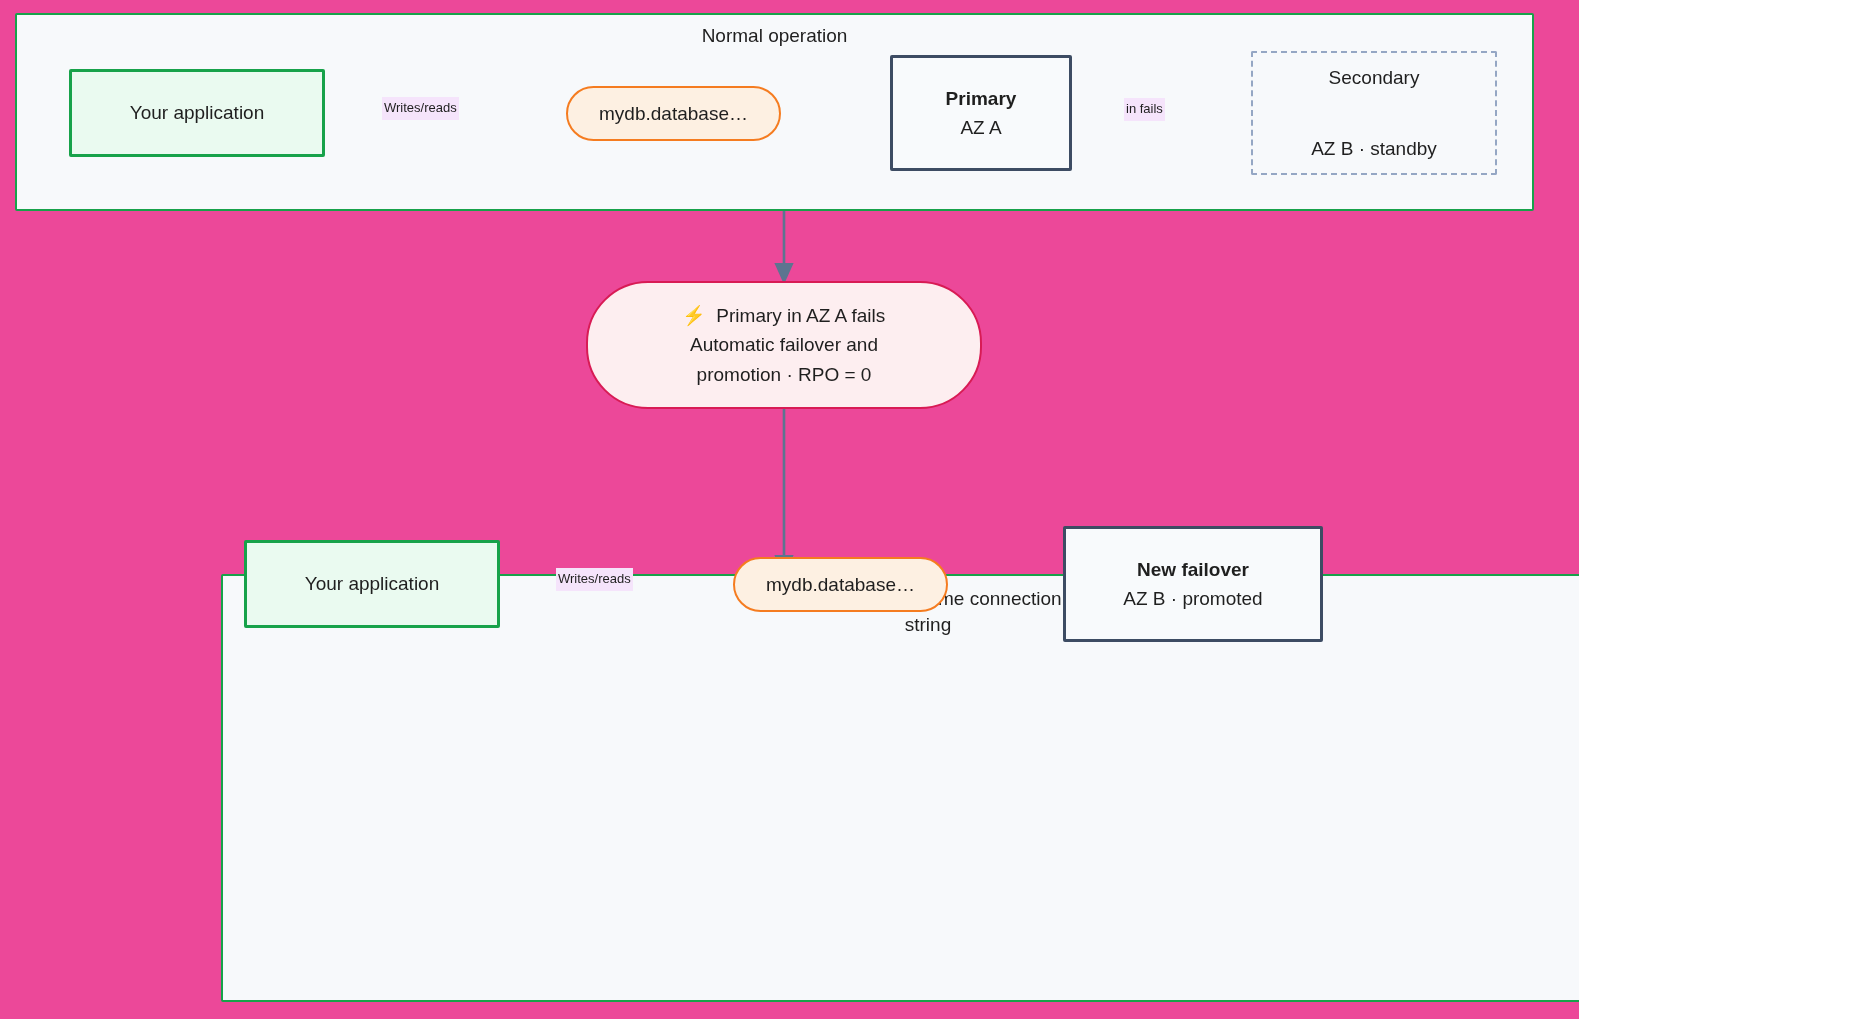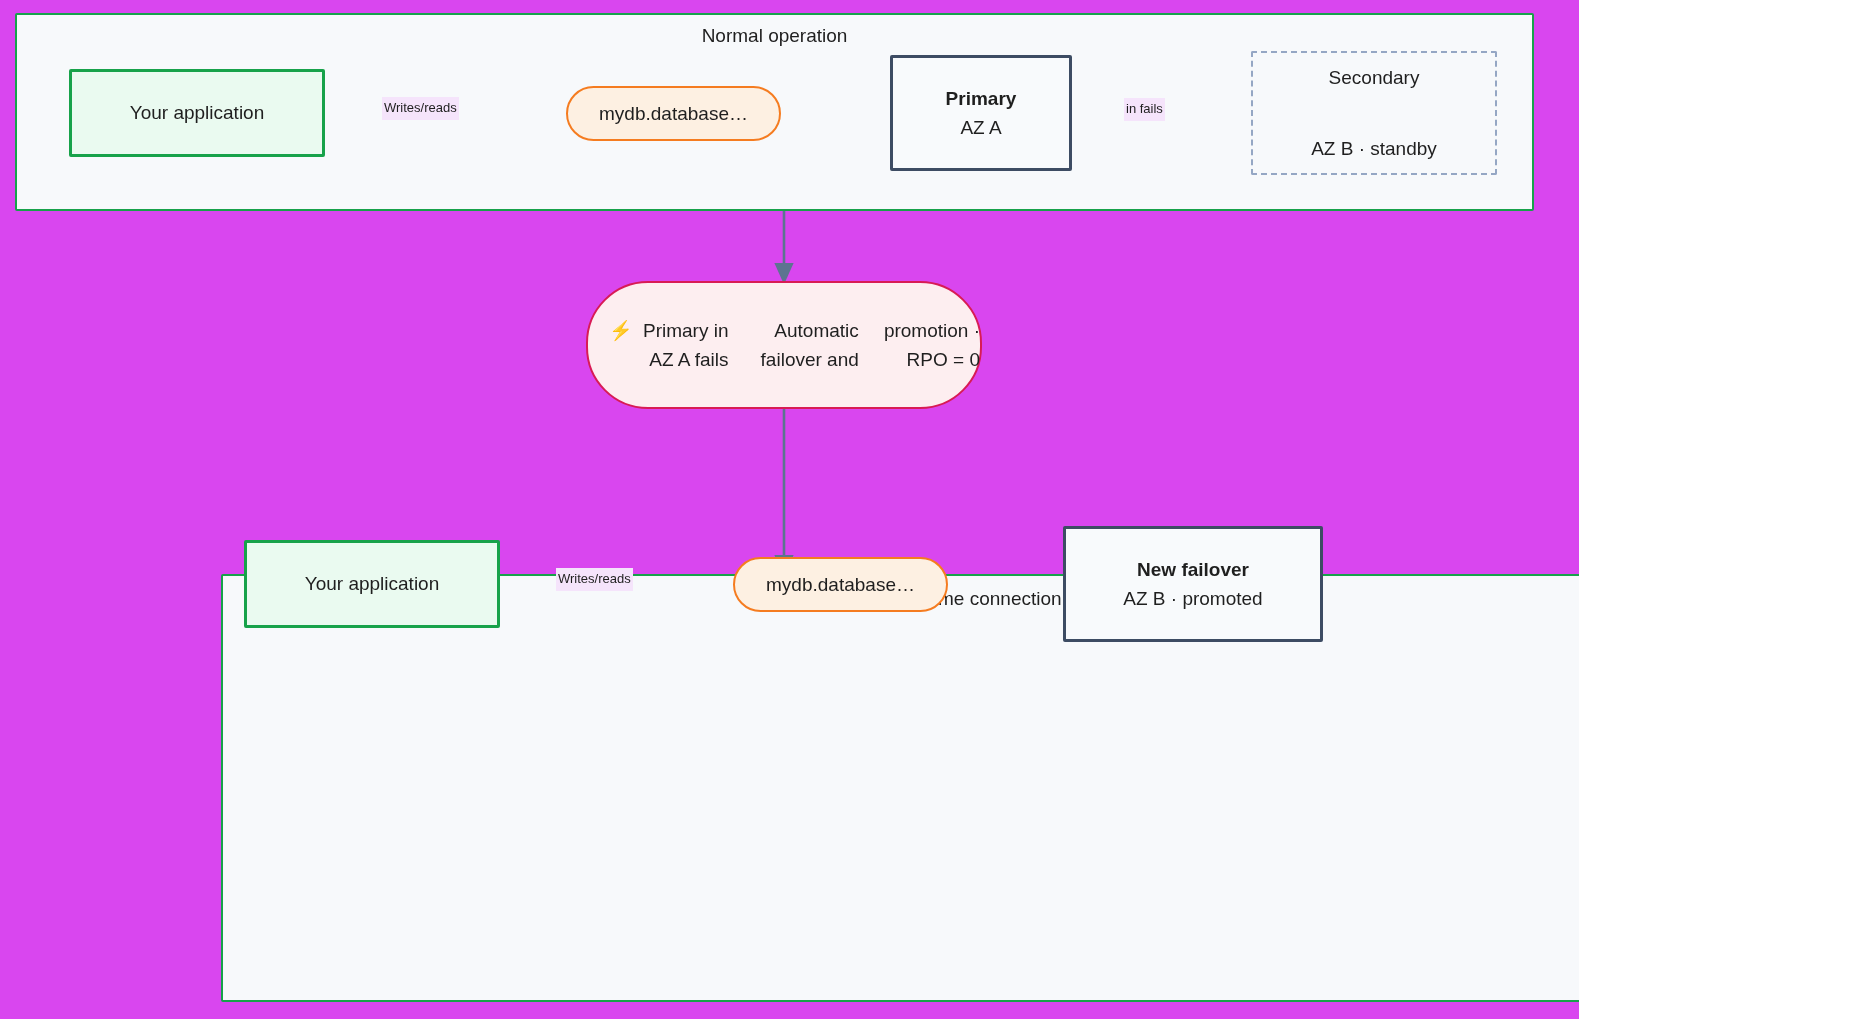--- a/index.html
+++ b/index.html
@@ -5,21 +5,21 @@
   html, body {
     margin: 0;
     padding: 0;
     background: #ffffff;
     font-family: "Liberation Sans", sans-serif;
   }
   #stage {
     position: relative;
     width: 1579px;
     height: 1019px;
-    background: #d946ef;
+    background: #ec4899;
     overflow: hidden;
   }
 
   
   .subgraph {
     position: absolute;
     background: #f7f9fb;
     border: 2px solid #17a24a;
     border-radius: 2px;
     box-sizing: border-box;
@@ -81,23 +81,24 @@
   }
   .node-offline .l1 { margin-bottom: 6px; }
 
   .node-fail {
     position: absolute;
     box-sizing: border-box;
     background: #fdeef0;
     border: 2.5px solid #d81b55;
     border-radius: 62px;
     display: flex;
+    flex-direction: column;
     align-items: center;
     justify-content: center;
-    text-align: right;
+    text-align: left;
     font-size: 19px;
     color: #1f1f1f;
     line-height: 1.55;
   }
 
   
   svg.edges {
     position: absolute;
     left: 0;
     top: 0;
@@ -176,20 +177,21 @@
     <div>
       <span style="margin-right:10px;">⚡</span><span>Primary in AZ A fails</span>
     </div>
     <div>Automatic failover and</div>
     <div>promotion · RPO = 0</div>
   </div>
 
   <div class="subgraph" style="left:221px; top:574px; width:1414px; height:428px;">
     <div class="subgraph-title" style="top:10px;">
       <div>After failover · same connection</div>
+      <div>string</div>
     </div>
   </div>
 
   <div class="node node-app" style="left:244px; top:540px; width:256px; height:88px;">
     <span class="l1">Your application</span>
   </div>
 
   <div class="node node-endpoint" style="left:733px; top:557px; width:215px; height:55px;">
     <span class="l1">mydb.database…</span>
   </div>

